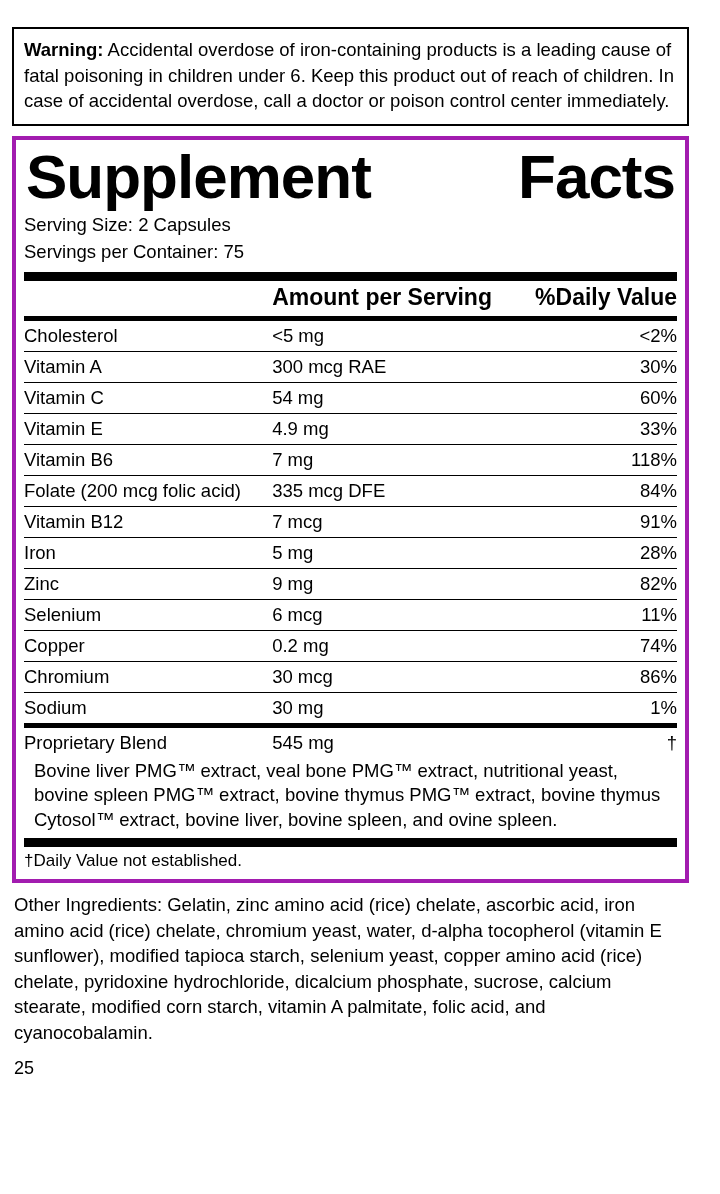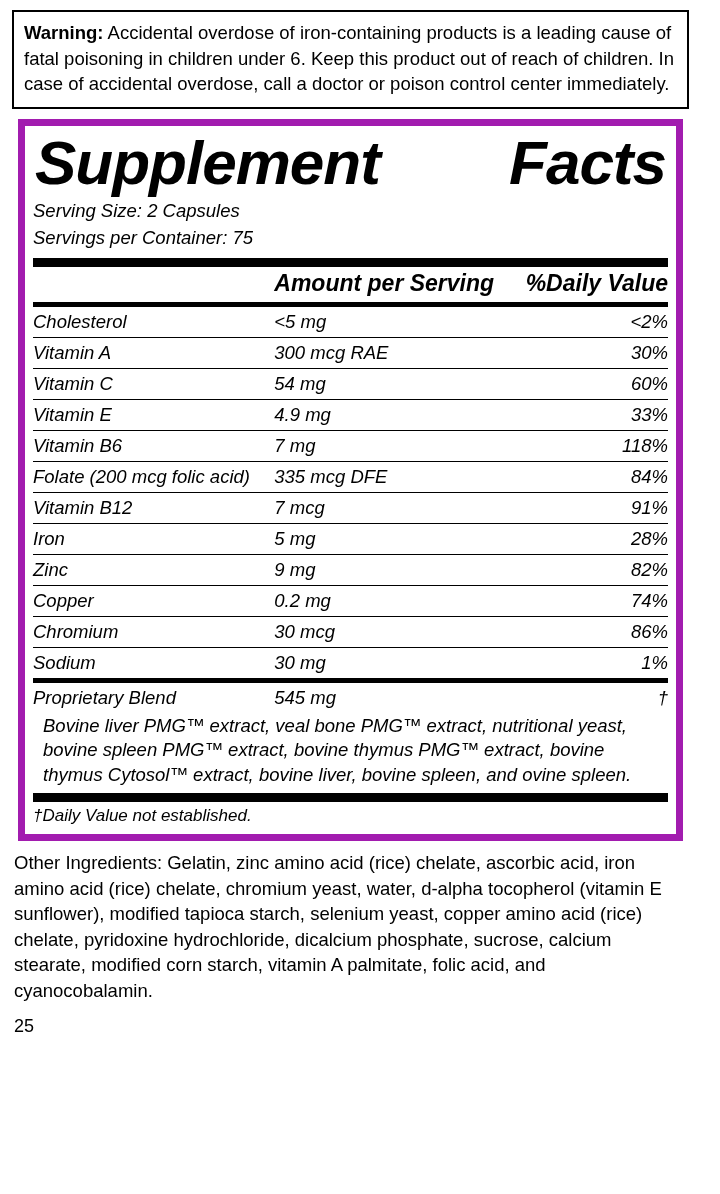--- a/index.html
+++ b/index.html
@@ -12,39 +12,38 @@
     width: 720px;
     height: 1194px;
     font-family: "Liberation Sans", sans-serif;
     color: #000000;
     position: relative;
     overflow: hidden;
   }
   .page {
     width: 701px;
     height: 1194px;
-    padding: 8px 10px 0 10px;
+    padding: 25px 10px 0 10px;
   }
 
   
   .warning-box {
     border: 2px solid #000;
     padding: 8px 10px 10px 10px;
     font-size: 18.5px;
     line-height: 1.38;
     margin: 2px 2px 10px 2px;
   }
   .warning-box b { font-weight: bold; }
 
   
   .sf-panel {
-    border: 7px solid #a21caf;
-    margin: 0 8px;
+    border: 4px solid #a21caf;
+    margin: 0 2px;
     padding: 2px 8px 6px 8px;
-    font-style: italic;
   }
   .sf-title {
     font-size: 62px;
     font-weight: bold;
     letter-spacing: -1px;
     line-height: 1.0;
     padding: 4px 0 2px 0;
     display: flex;
     justify-content: space-between;
     white-space: nowrap;
@@ -180,20 +179,25 @@
         <td class="col-name">Iron</td>
         <td class="col-amt">5 mg</td>
         <td class="col-dv">28%</td>
       </tr>
       <tr class="data">
         <td class="col-name">Zinc</td>
         <td class="col-amt">9 mg</td>
         <td class="col-dv">82%</td>
       </tr>
       <tr class="data">
+        <td class="col-name">Selenium</td>
+        <td class="col-amt">6 mcg</td>
+        <td class="col-dv">11%</td>
+      </tr>
+      <tr class="data">
         <td class="col-name">Copper</td>
         <td class="col-amt">0.2 mg</td>
         <td class="col-dv">74%</td>
       </tr>
       <tr class="data">
         <td class="col-name">Chromium</td>
         <td class="col-amt">30 mcg</td>
         <td class="col-dv">86%</td>
       </tr>
       <tr class="data">

